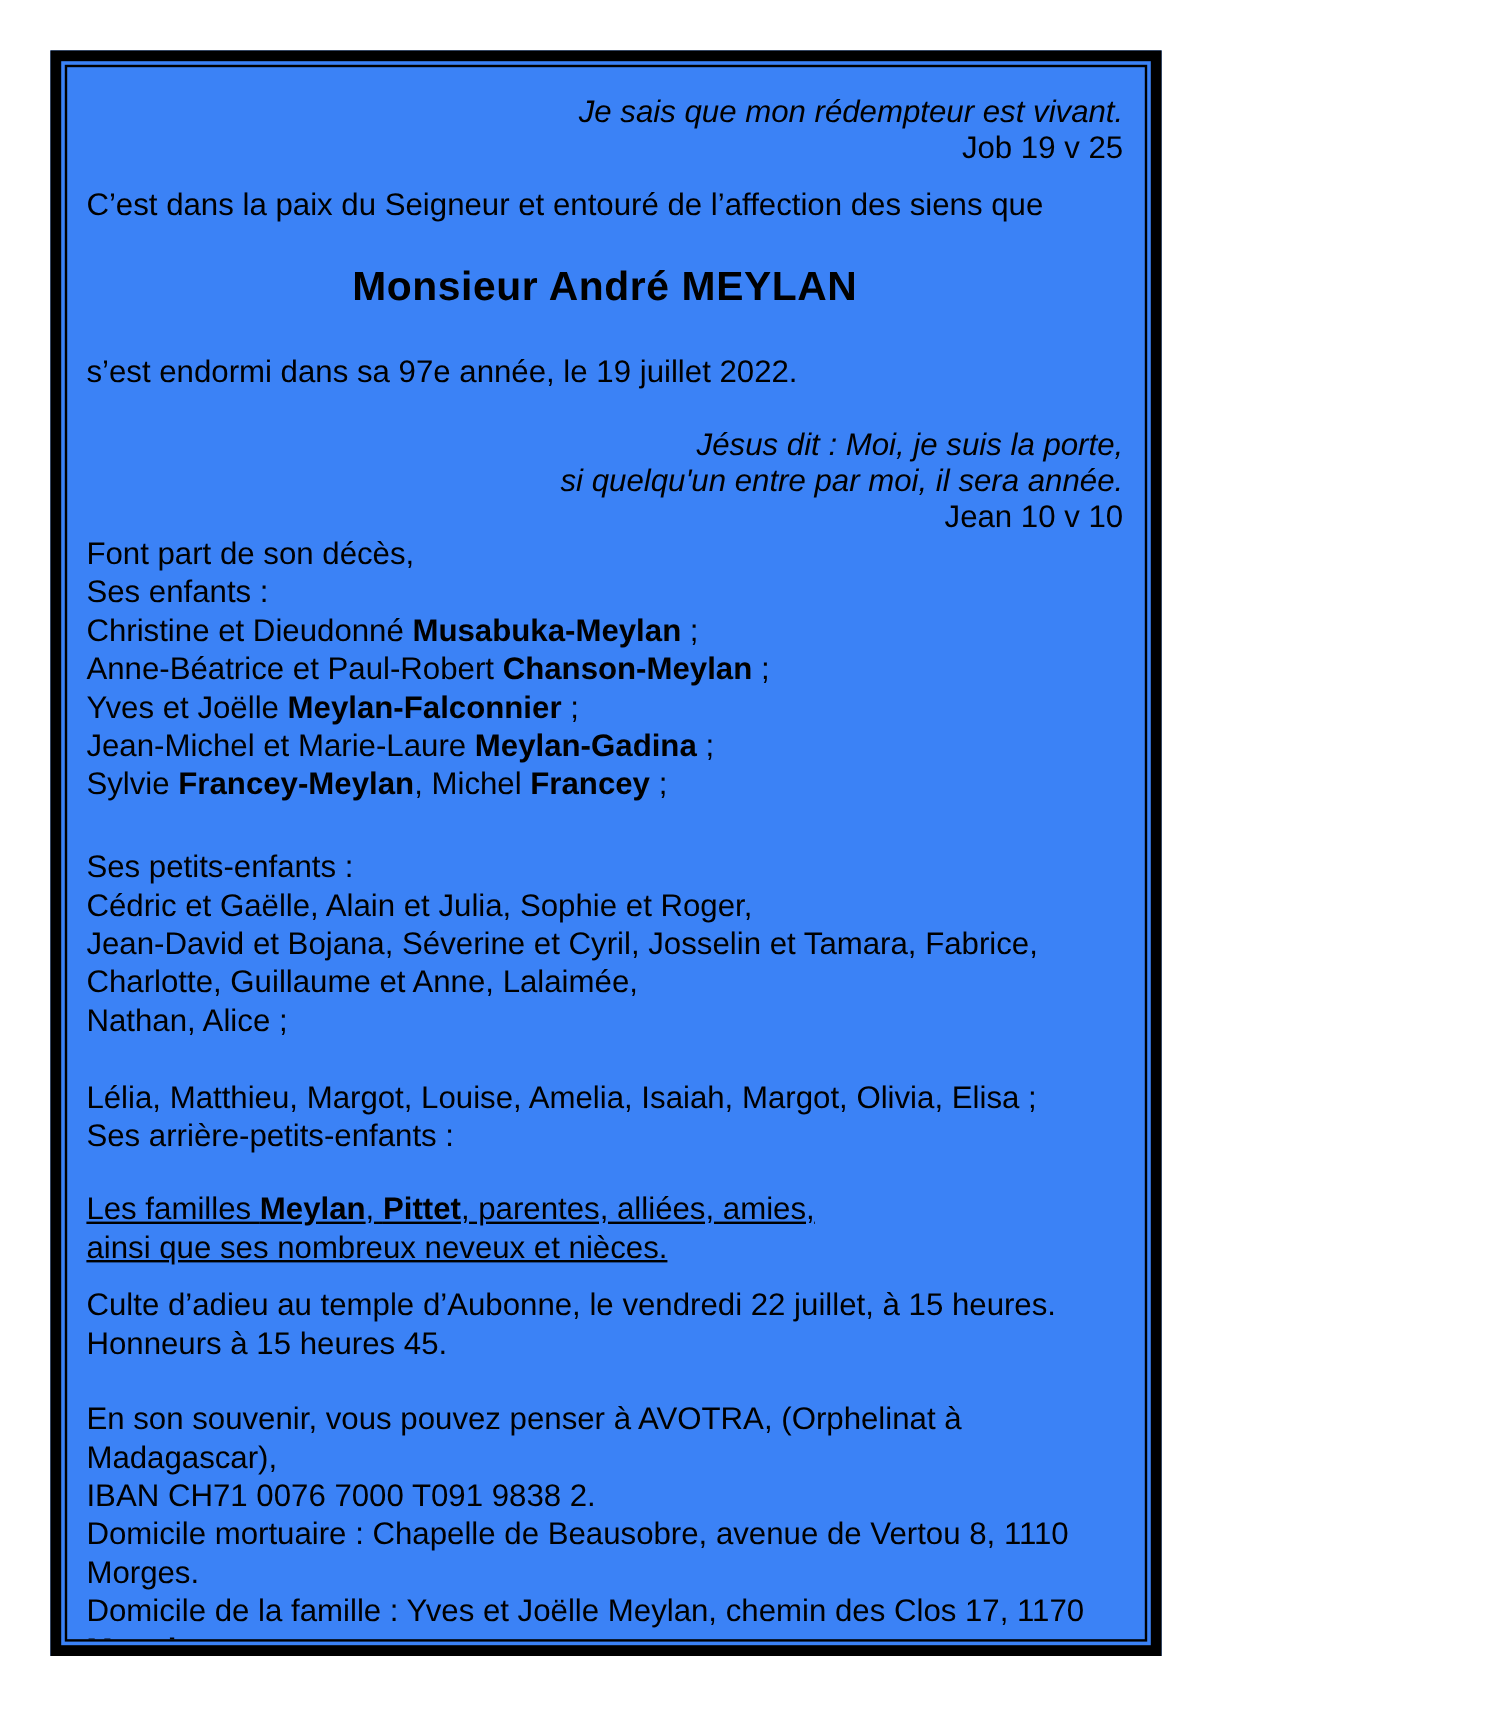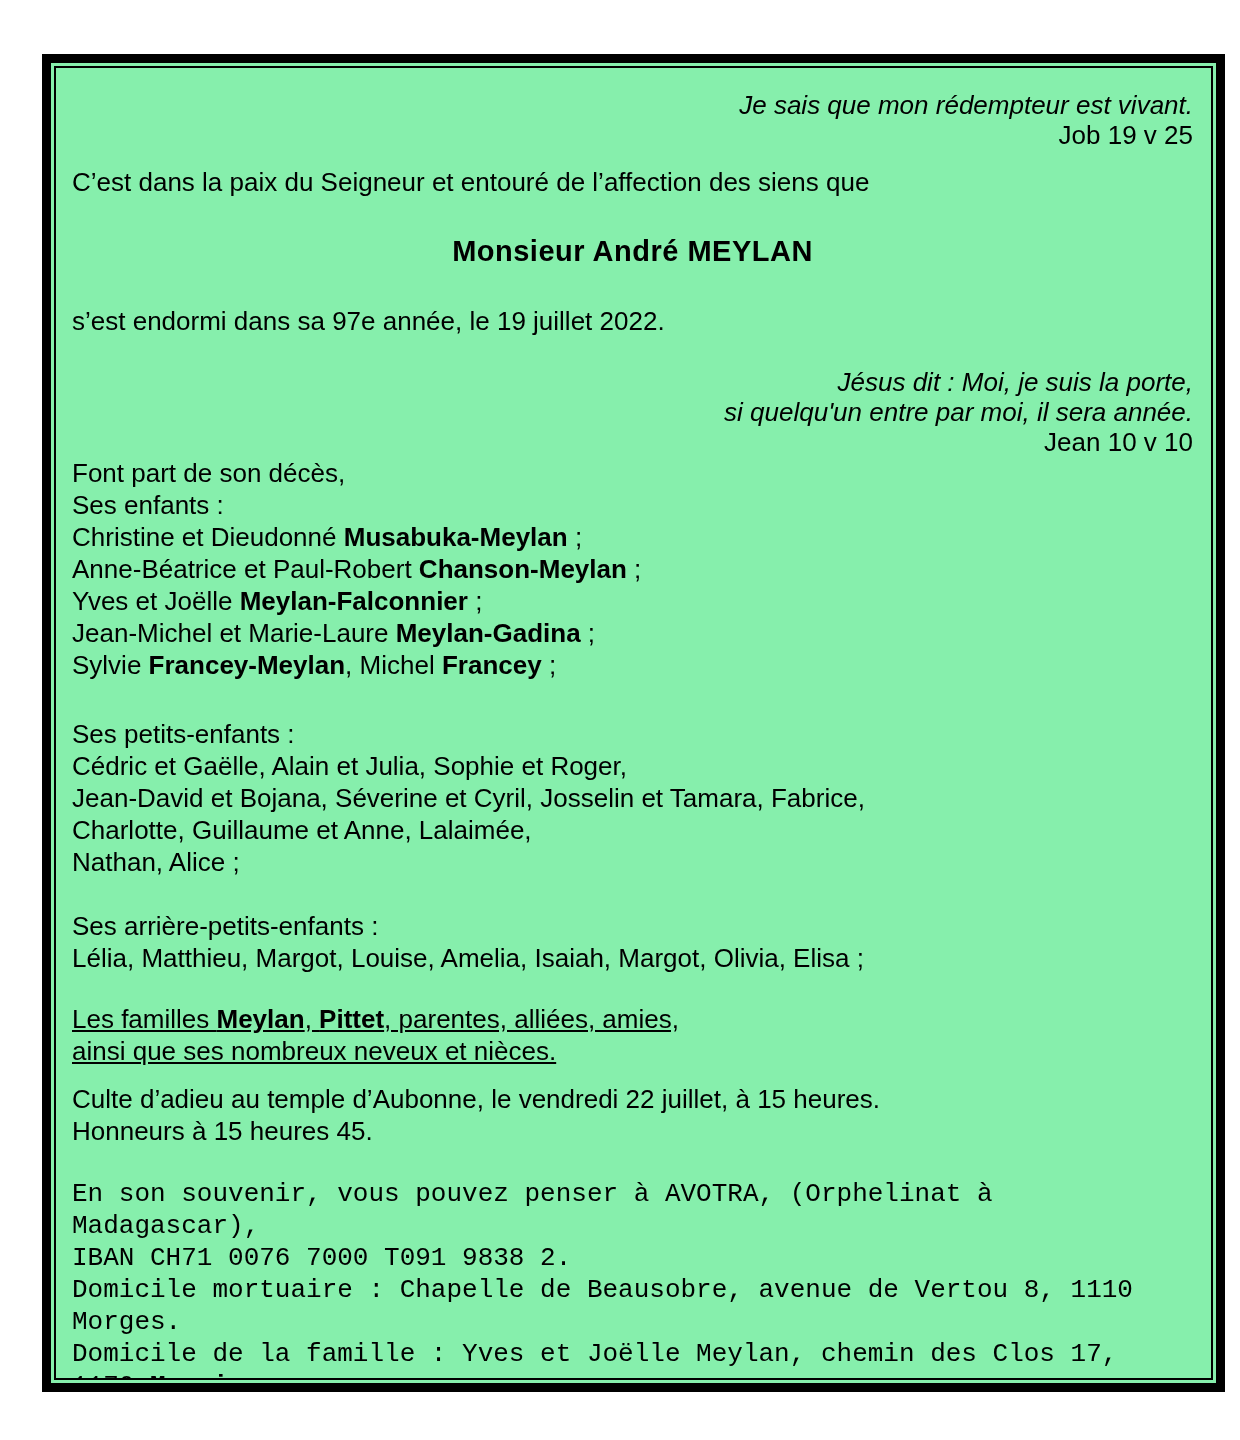--- a/index.html
+++ b/index.html
@@ -11,27 +11,27 @@
     width: 1240px;
     height: 1440px;
     position: relative;
     overflow: hidden;
     font-family: "Liberation Sans", "DejaVu Sans", sans-serif;
     color: #000000;
   }
   .frame-outer {
     position: absolute;
     left: 42px;
-    top: 54px;
-    width: 1183px;
+    top: 42px;
+    width: 926px;
     height: 1338px;
     box-sizing: border-box;
     border: 9px solid #000000;
     padding: 3px;
-    background: #86efac;
+    background: #3b82f6;
   }
   .frame-inner {
     box-sizing: border-box;
     width: 100%;
     height: 100%;
     border: 2px solid #000000;
     padding: 22px 18px 0 16px;
     overflow: hidden;
   }
   .doc {
@@ -42,28 +42,28 @@
   .line { display: block; }
   .bold { font-weight: bold; }
   .italic { font-style: italic; }
   .align-right { text-align: right; }
   .align-center { text-align: center; }
 
   
   .b-scripture-quote-1 { line-height: 30px; }
   .b-scripture-quote-2 { line-height: 30px; margin-top: 30px; }
   .b-intro-line        { margin-top: 16px; }
-  .b-deceased-name     { margin-top: 33px; font-size: 29px; line-height: 40px; font-weight: bold; letter-spacing: 0.5px; }
+  .b-deceased-name     { margin-top: 33px; font-size: 34px; line-height: 40px; font-weight: bold; letter-spacing: 0.5px; }
   .b-death-statement   { margin-top: 34px; }
   .b-children-list     { margin-top: 0; }
   .b-grandchildren-list        { margin-top: 37px; }
   .b-great-grandchildren-list  { margin-top: 32px; }
   .b-families          { margin-top: 29px; text-decoration: underline; }
   .b-service-info      { margin-top: 16px; }
-  .b-practical-info    { margin-top: 31px; font-family: Liberation Mono, monospace; }
+  .b-practical-info    { margin-top: 31px; }
 </style>
 </head>
 <body>
 
 <div class="frame-outer">
   <div class="frame-inner">
     <div class="doc">
         <div class="block b-scripture-quote-1 align-right">
           <span class="line"><span class="italic">Je sais que mon rédempteur est vivant.</span></span>
           <span class="line"><span>Job 19 v 25</span></span>
@@ -92,22 +92,22 @@
           <span class="line"><span>Sylvie </span><span class="bold">Francey-Meylan</span><span>, Michel </span><span class="bold">Francey</span><span> ;</span></span>
         </div>
         <div class="block b-grandchildren-list">
           <span class="line"><span>Ses petits-enfants :</span></span>
           <span class="line"><span>Cédric et Gaëlle, Alain et Julia, Sophie et Roger,</span></span>
           <span class="line"><span>Jean-David et Bojana, Séverine et Cyril, Josselin et Tamara, Fabrice,</span></span>
           <span class="line"><span>Charlotte, Guillaume et Anne, Lalaimée,</span></span>
           <span class="line"><span>Nathan, Alice ;</span></span>
         </div>
         <div class="block b-great-grandchildren-list">
+          <span class="line"><span>Lélia, Matthieu, Margot, Louise, Amelia, Isaiah, Margot, Olivia, Elisa ;</span></span>
           <span class="line"><span>Ses arrière-petits-enfants :</span></span>
-          <span class="line"><span>Lélia, Matthieu, Margot, Louise, Amelia, Isaiah, Margot, Olivia, Elisa ;</span></span>
         </div>
         <div class="block b-families">
           <span class="line"><span>Les familles </span><span class="bold">Meylan</span><span>, </span><span class="bold">Pittet</span><span>, parentes, alliées, amies,</span></span>
           <span class="line"><span>ainsi que ses nombreux neveux et nièces.</span></span>
         </div>
         <div class="block b-service-info">
           <span class="line"><span>Culte d’adieu au temple d’Aubonne, le vendredi 22 juillet, à 15 heures.</span></span>
           <span class="line"><span>Honneurs à 15 heures 45.</span></span>
         </div>
         <div class="block b-practical-info">

